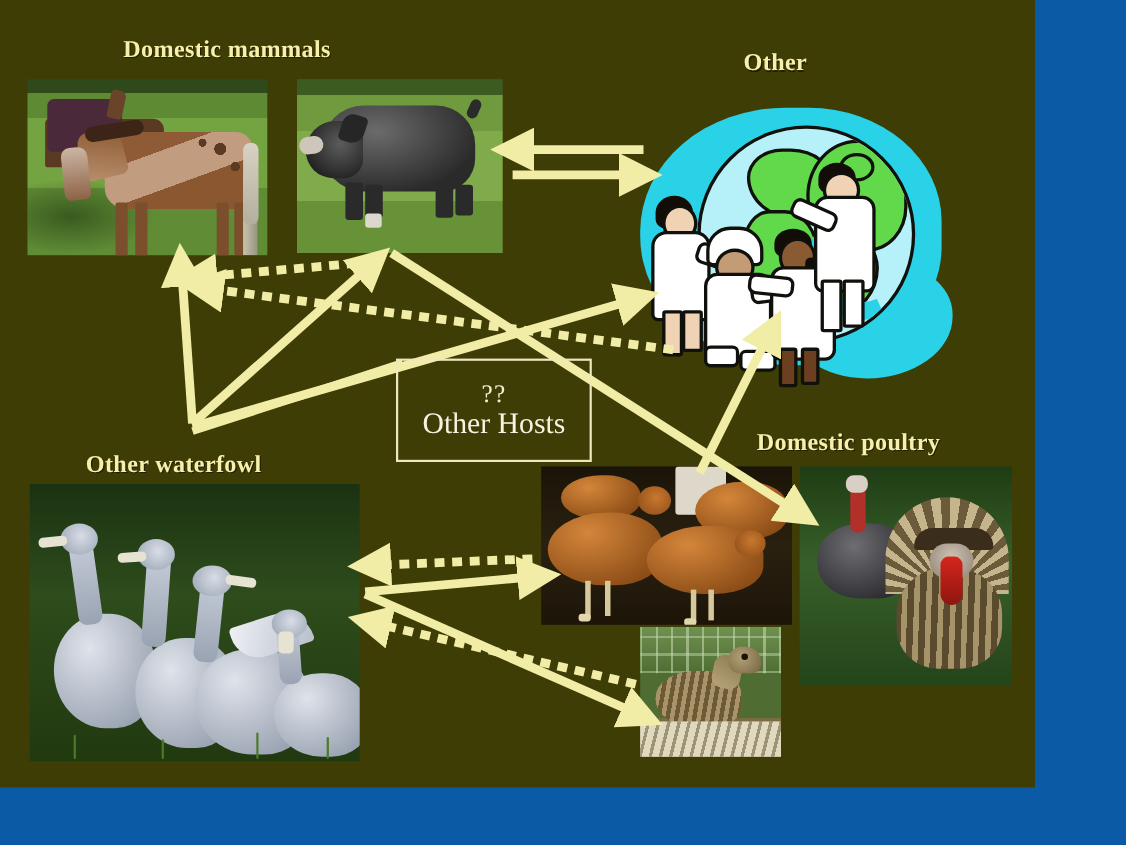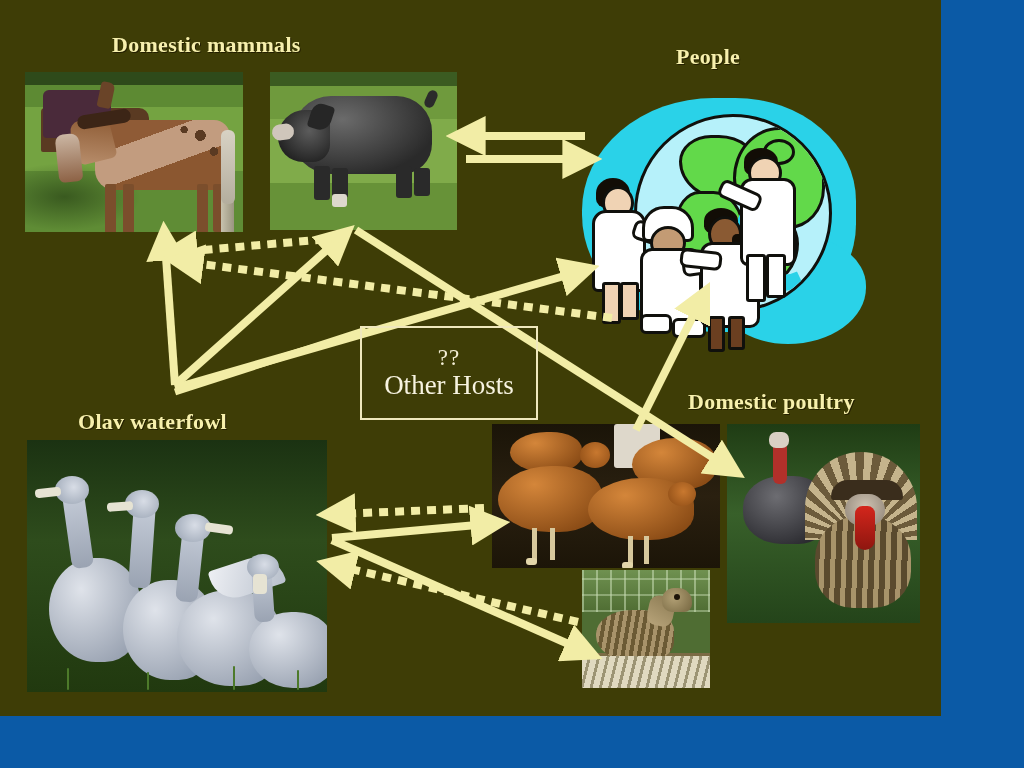--- a/index.html
+++ b/index.html
@@ -578,21 +578,21 @@
       <line x1="360" y1="418" x2="582" y2="632" stroke-width="7" opacity="0"></line>
     </g>
   </svg>
 
   <div id="other-hosts">
     <div class="qq">??</div>
     <div class="oh">Other Hosts</div>
   </div>
 
   <div class="heading" id="h-mammals">Domestic mammals</div>
-  <div class="heading" id="h-people">People</div>
+  <div class="heading" id="h-people">Other</div>
   <div class="heading" id="h-poultry">Domestic poultry</div>
-  <div class="heading" id="h-waterfowl">Olav waterfowl</div>
+  <div class="heading" id="h-waterfowl">Other waterfowl</div>
 
 
   <div id="blue-right"></div>
   <div id="blue-bottom"></div>
 
 </div>
 
 </body></html>

